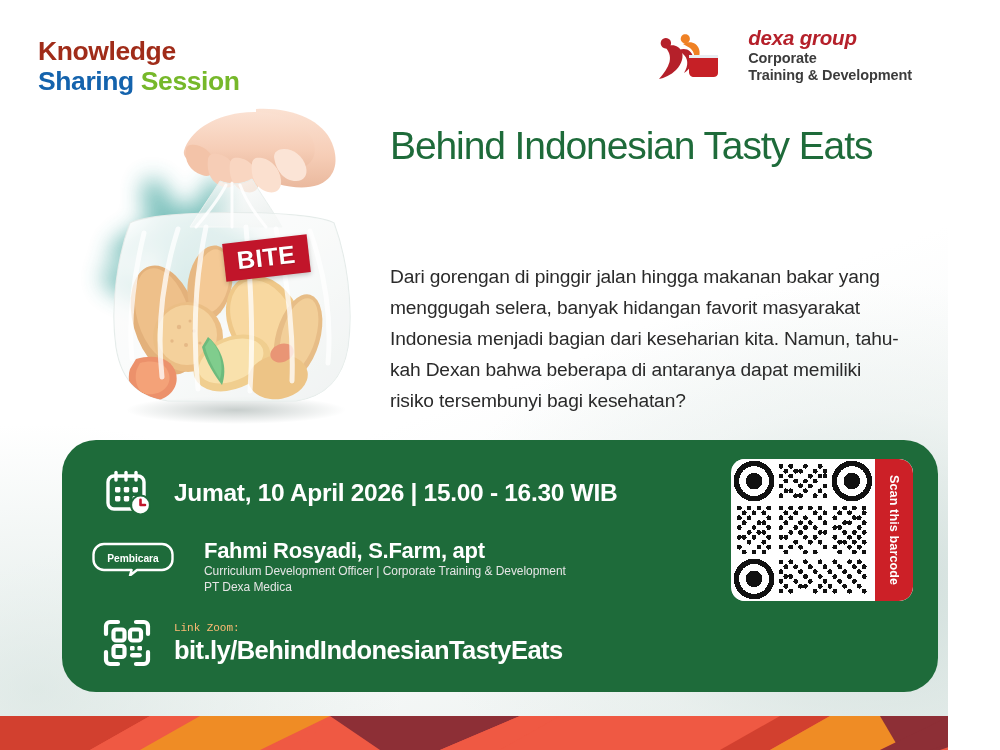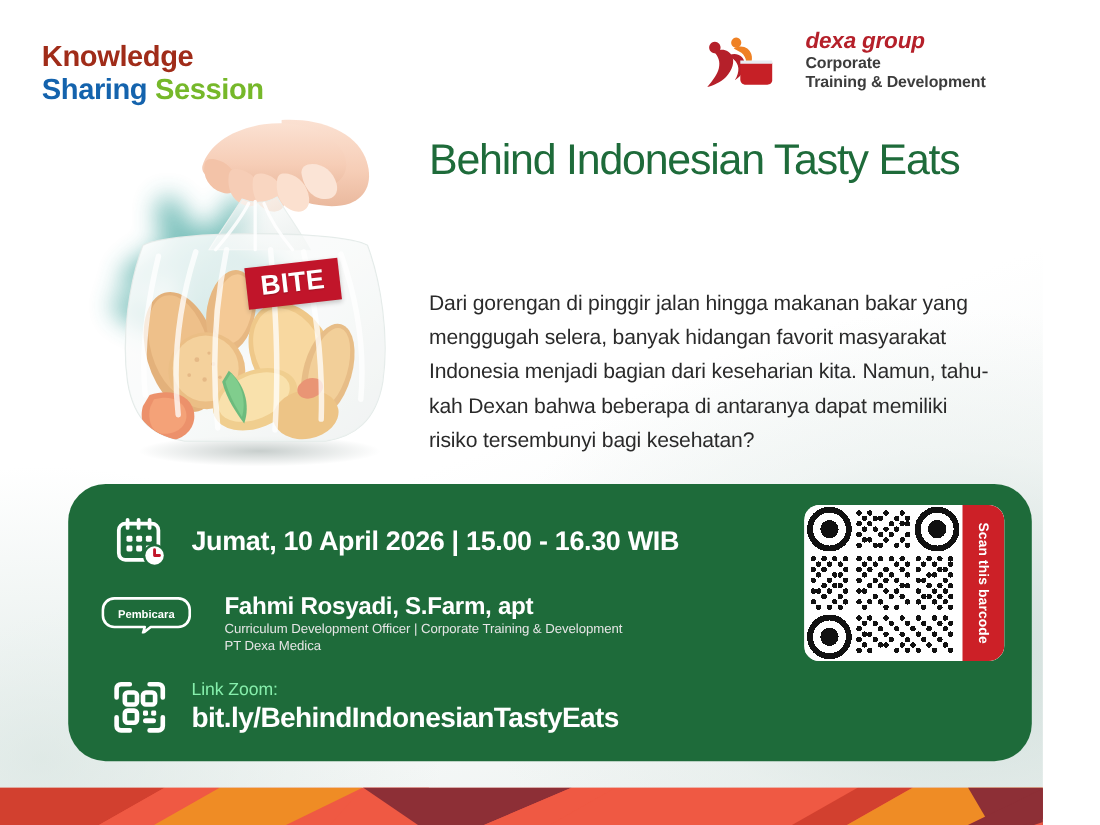--- a/index.html
+++ b/index.html
@@ -37,21 +37,21 @@
     font-weight: bold;
     white-space: nowrap;
   }
   .kss-knowledge { color: #a02c19; }
   .kss-sharing   { color: #1463ad; }
   .kss-session   { color: #76b82a; }
 
   
   #logo {
     position: absolute;
-    right: 52px;
+    right: 36px;
     top: 26px;
     display: flex;
     align-items: flex-end;
     gap: 24px;
   }
   #logo-mark { width: 68px; height: 56px; flex: 0 0 auto; }
   #logo-text { line-height: 1.16; }
   #logo-brand {
     font-size: 20.5px;
     font-weight: bold;
@@ -164,24 +164,25 @@
     color: #e5e5e5;
     font-size: 12px;
     line-height: 1.32;
     letter-spacing: -0.05px;
     white-space: nowrap;
   }
 
   
   #row-zoom { left: 40px; top: 178px; gap: 22px; align-items: center; }
   #zoom-label {
-    color: #86efac;
-    font-size: 16px;
+    color: #fdba74;
+    font-size: 11px;
     line-height: 1.3;
     letter-spacing: -0.05px;
+    font-family: Liberation Mono, monospace;
   }
   #zoom-url {
     color: #ffffff;
     font-size: 25.5px;
     font-weight: bold;
     letter-spacing: -0.55px;
     line-height: 1.14;
     white-space: nowrap;
   }
 

